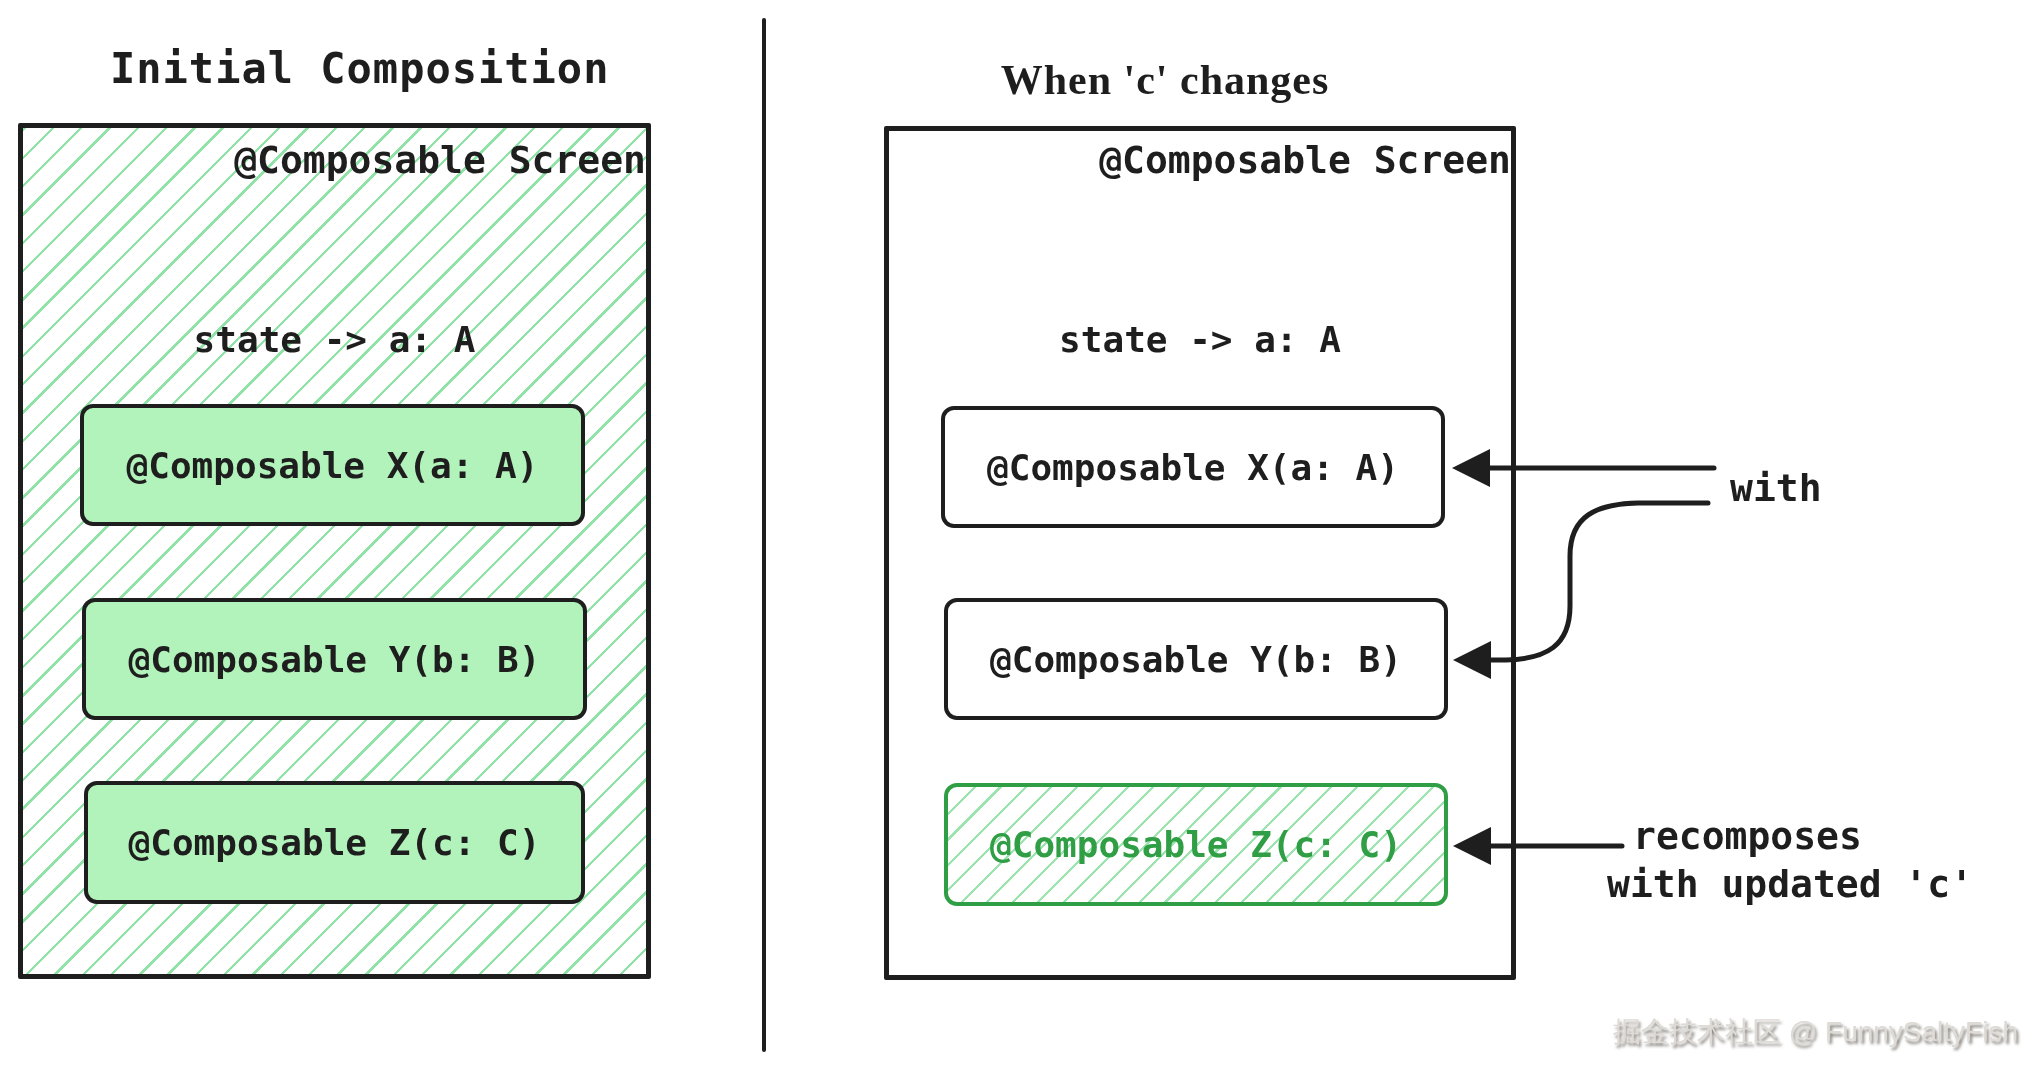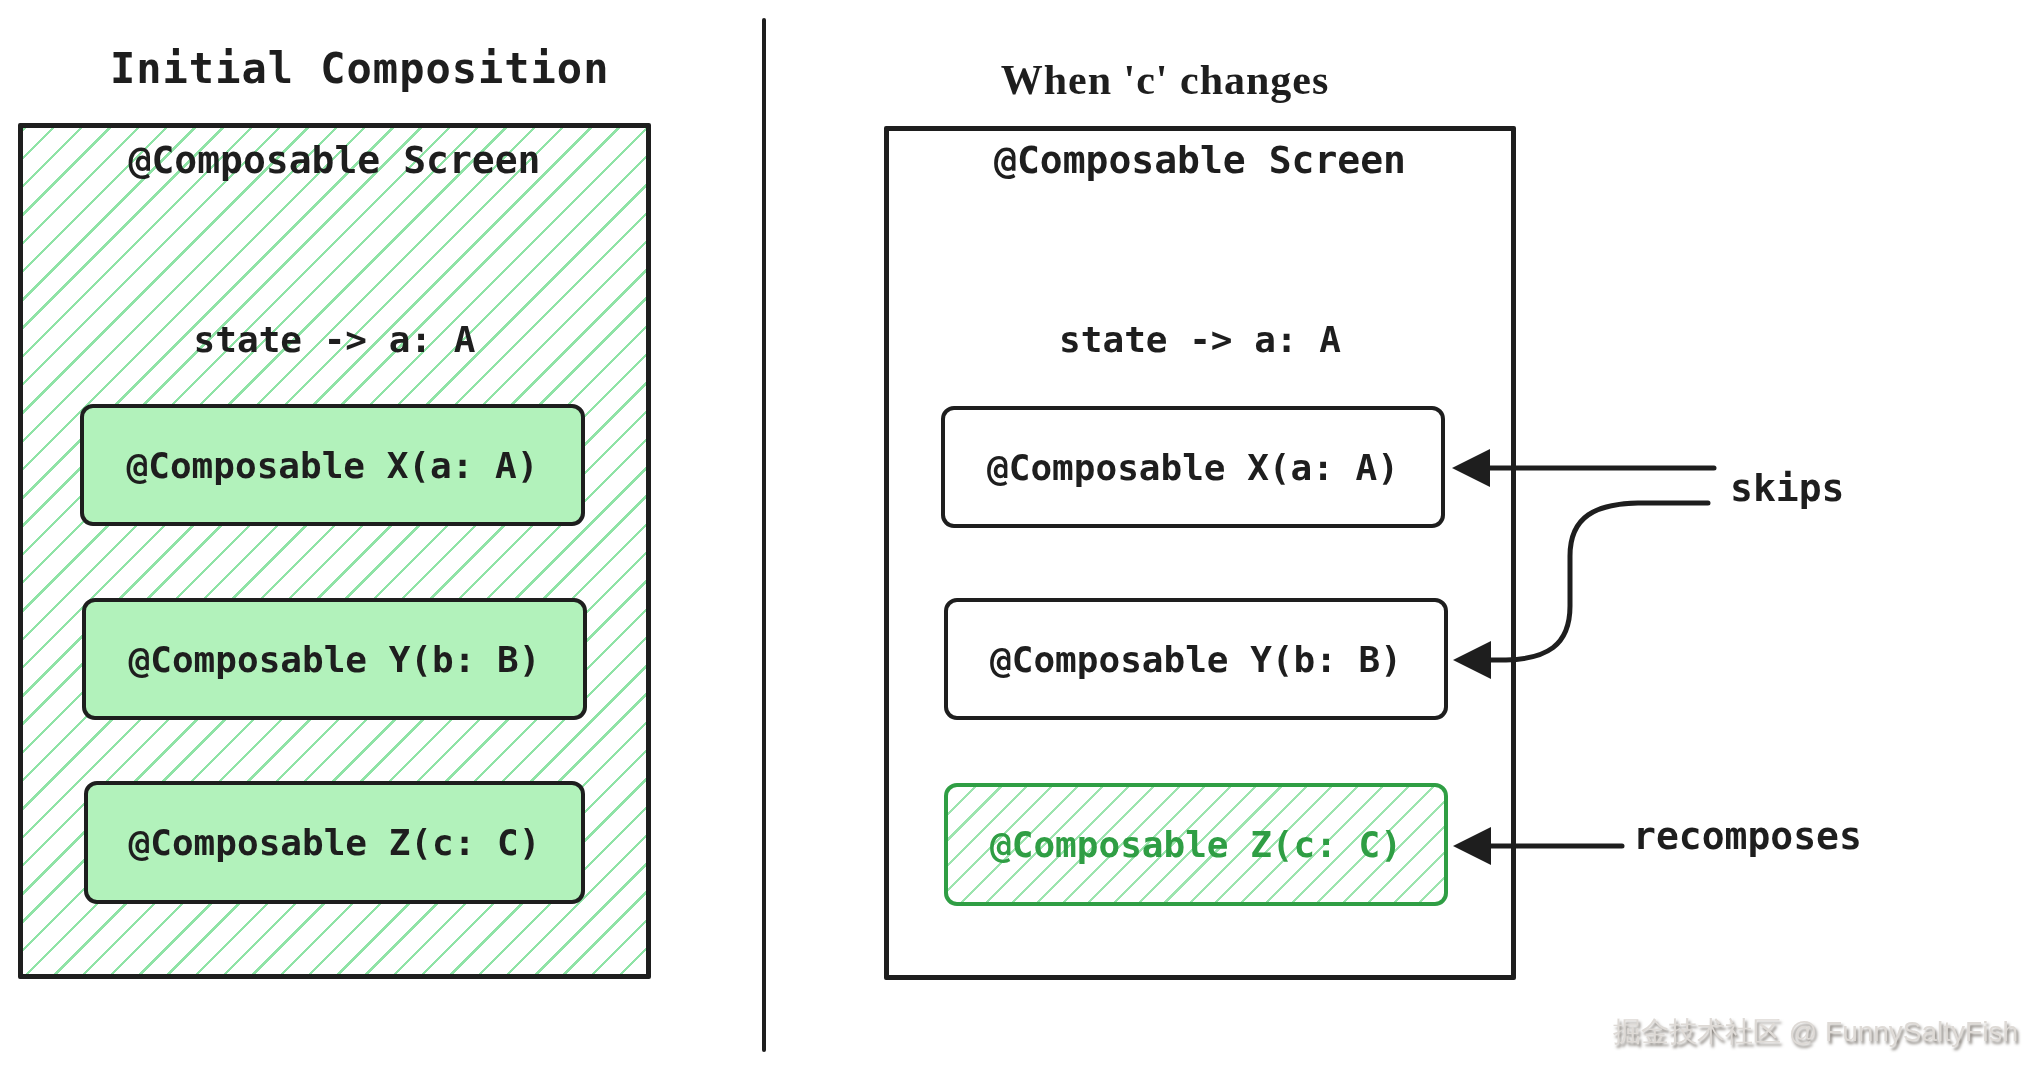--- a/index.html
+++ b/index.html
@@ -36,21 +36,21 @@
     background-color:#ffffff;
   }
   .container.hatched{
     background-image:repeating-linear-gradient(135deg,
       var(--hatch-green) 0px, var(--hatch-green) 2.4px,
       transparent 2.4px, transparent 20px);
   }
   .screen-label{
     position:absolute;
     left:0;width:100%;
-    text-align:center;
+    text-align:right;
     font-size:38px;
     font-weight:700;
     white-space:nowrap;
   }
   .state-block{
     position:absolute;
     left:0;width:100%;
     text-align:center;
     font-size:36px;
     font-weight:700;
@@ -155,22 +155,23 @@
                                   L 1474 660"></path>
       <polygon class="arrow-head" points="1453,660 1491,641 1491,679"></polygon>
     </g>
     <g>
       <line class="arrow-line" x1="1622" y1="846" x2="1474" y2="846"></line>
       <polygon class="arrow-head" points="1453,846 1491,827 1491,865"></polygon>
     </g>
   </svg>
 
   <div class="annotation" style="left:1730px;top:464px;">
-    <div>skips</div>
+    <div>with</div>
   </div>
 
   <div class="annotation" style="left:1607px;top:812px;">
     <div class="indent">recomposes</div>
+    <div>with updated 'c'</div>
   </div>
 
   <div class="watermark" style="right:18px;top:1013px;">掘金技术社区 @ FunnySaltyFish</div>
 
 </div>
 
 </body></html>

